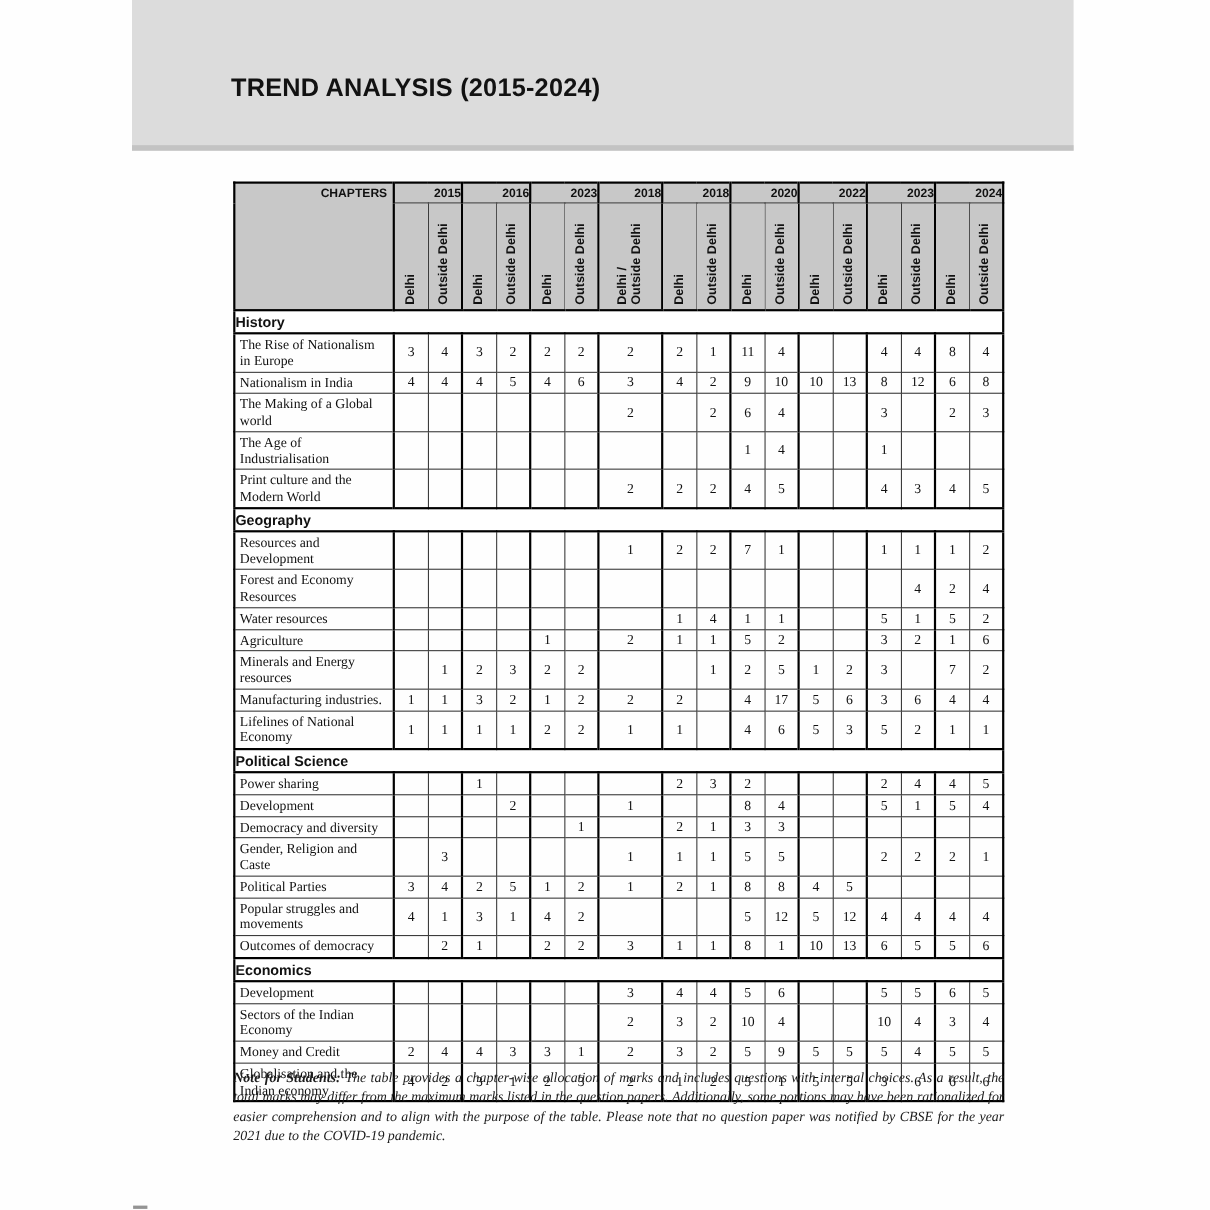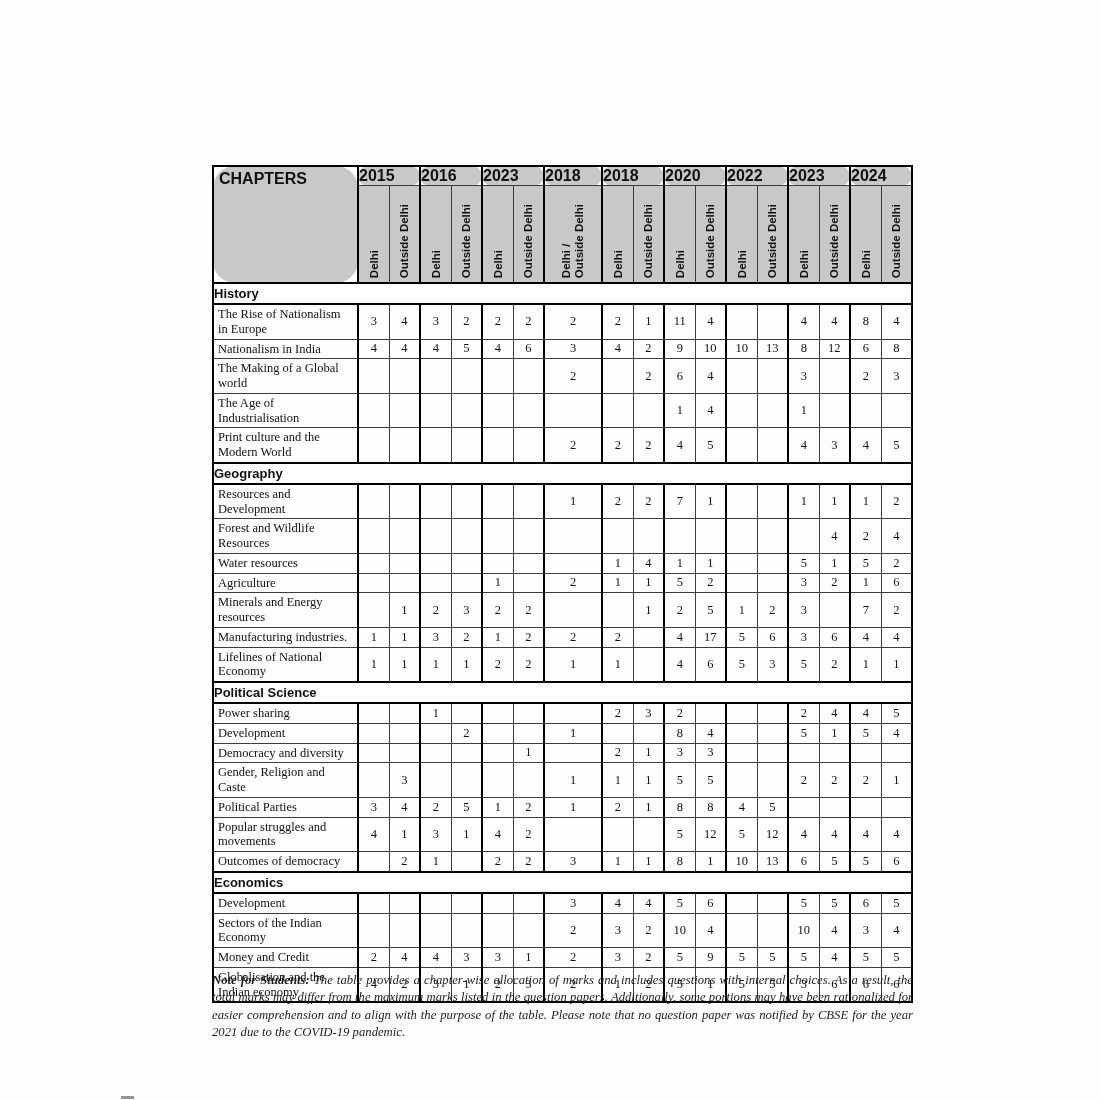--- a/index.html
+++ b/index.html
@@ -20,22 +20,22 @@
   
   .table-wrap { position:absolute; left:212px; top:165px; }
   table.trend { border-collapse:collapse; table-layout:fixed; width:699px; border:2px solid #000; }
   .trend th, .trend td { border:1px solid #3c3c3c; padding:0; color:#111; }
   .trend thead th { background:#c8c8c8; }
   th.chapters {
     font-family:"Liberation Sans", sans-serif; font-size:13px; font-weight:bold;
     text-align:left; vertical-align:top; padding:3px 5px;
   }
   tr.years th {
-    font-family:"Liberation Sans", sans-serif; font-size:16px; font-weight:bold;
-    height:17px; text-align:left;border-radius:22px;
+    font-family:"Liberation Sans", sans-serif; font-size:11px; font-weight:bold;
+    height:17px; text-align:right;
   }
   th.sub { height:96px; position:relative; }
   .vtext {
     position:absolute; bottom:4px; left:50%;
     transform:translateX(-50%) rotate(180deg);
     writing-mode:vertical-rl;
     font-family:"Liberation Sans", sans-serif; font-weight:bold;
     font-size:11.5px; line-height:13px; white-space:nowrap; text-align:left;
   }
   thead tr.subs th { border-bottom:2px solid #000; }
@@ -56,20 +56,23 @@
     text-align:justify; color:#1c1c1c;
   }
   .note b { font-weight:bold; }
   .page-mark { position:absolute; left:121px; top:1096px; width:13px; height:3px; background:#949494; }
 </style>
 </head>
 <body>
 
 <div class="page">
 
+  <div class="banner">
+    <h1 class="title">TREND ANALYSIS (2015-2024)</h1>
+  </div>
 
   <div class="table-wrap">
     <table class="trend">
       <colgroup id="cols">
           <col style="width: 145px;">
           <col style="width: 31px;">
           <col style="width: 31px;">
           <col style="width: 31px;">
           <col style="width: 31px;">
           <col style="width: 31px;">
@@ -274,21 +277,21 @@
             <td class="num gb">7</td>
             <td class="num">1</td>
             <td class="num gb"></td>
             <td class="num"></td>
             <td class="num gb">1</td>
             <td class="num">1</td>
             <td class="num gb">1</td>
             <td class="num">2</td>
           </tr>
           <tr>
-            <td class="chapter">Forest and Wildlife Resources</td>
+            <td class="chapter">Forest and Economy Resources</td>
             <td class="num gb"></td>
             <td class="num"></td>
             <td class="num gb"></td>
             <td class="num"></td>
             <td class="num gb"></td>
             <td class="num"></td>
             <td class="num gb"></td>
             <td class="num gb"></td>
             <td class="num"></td>
             <td class="num gb"></td>

